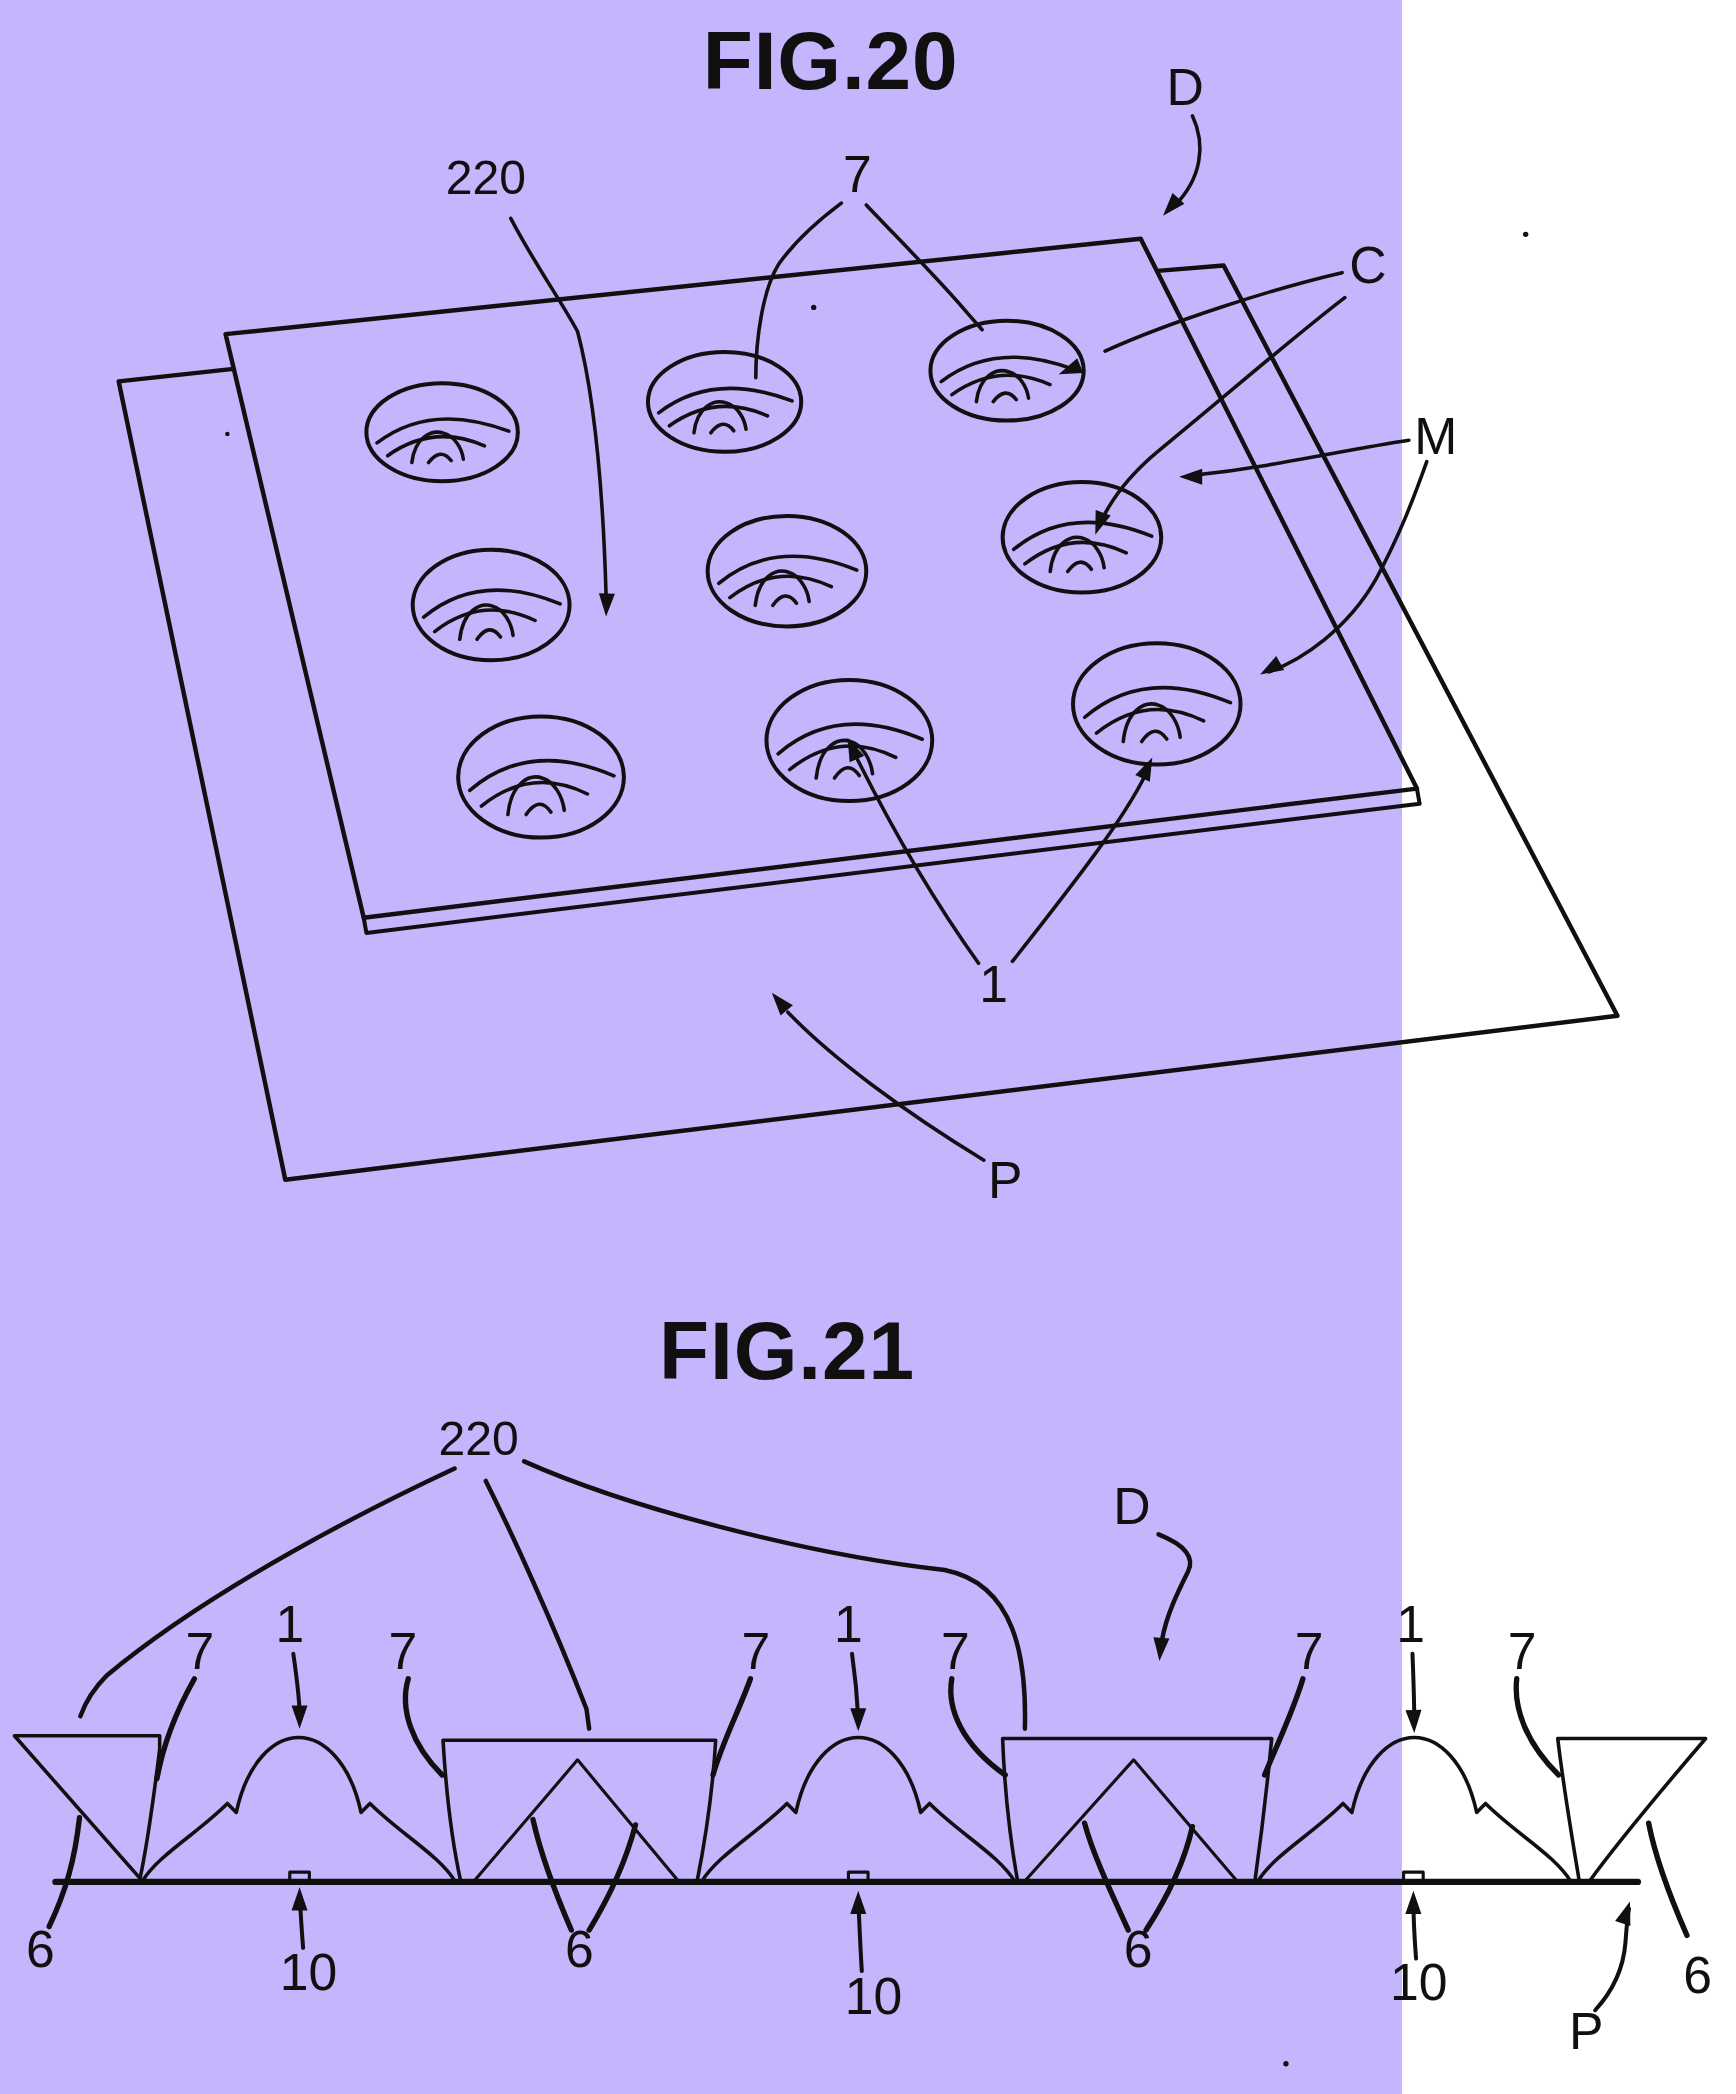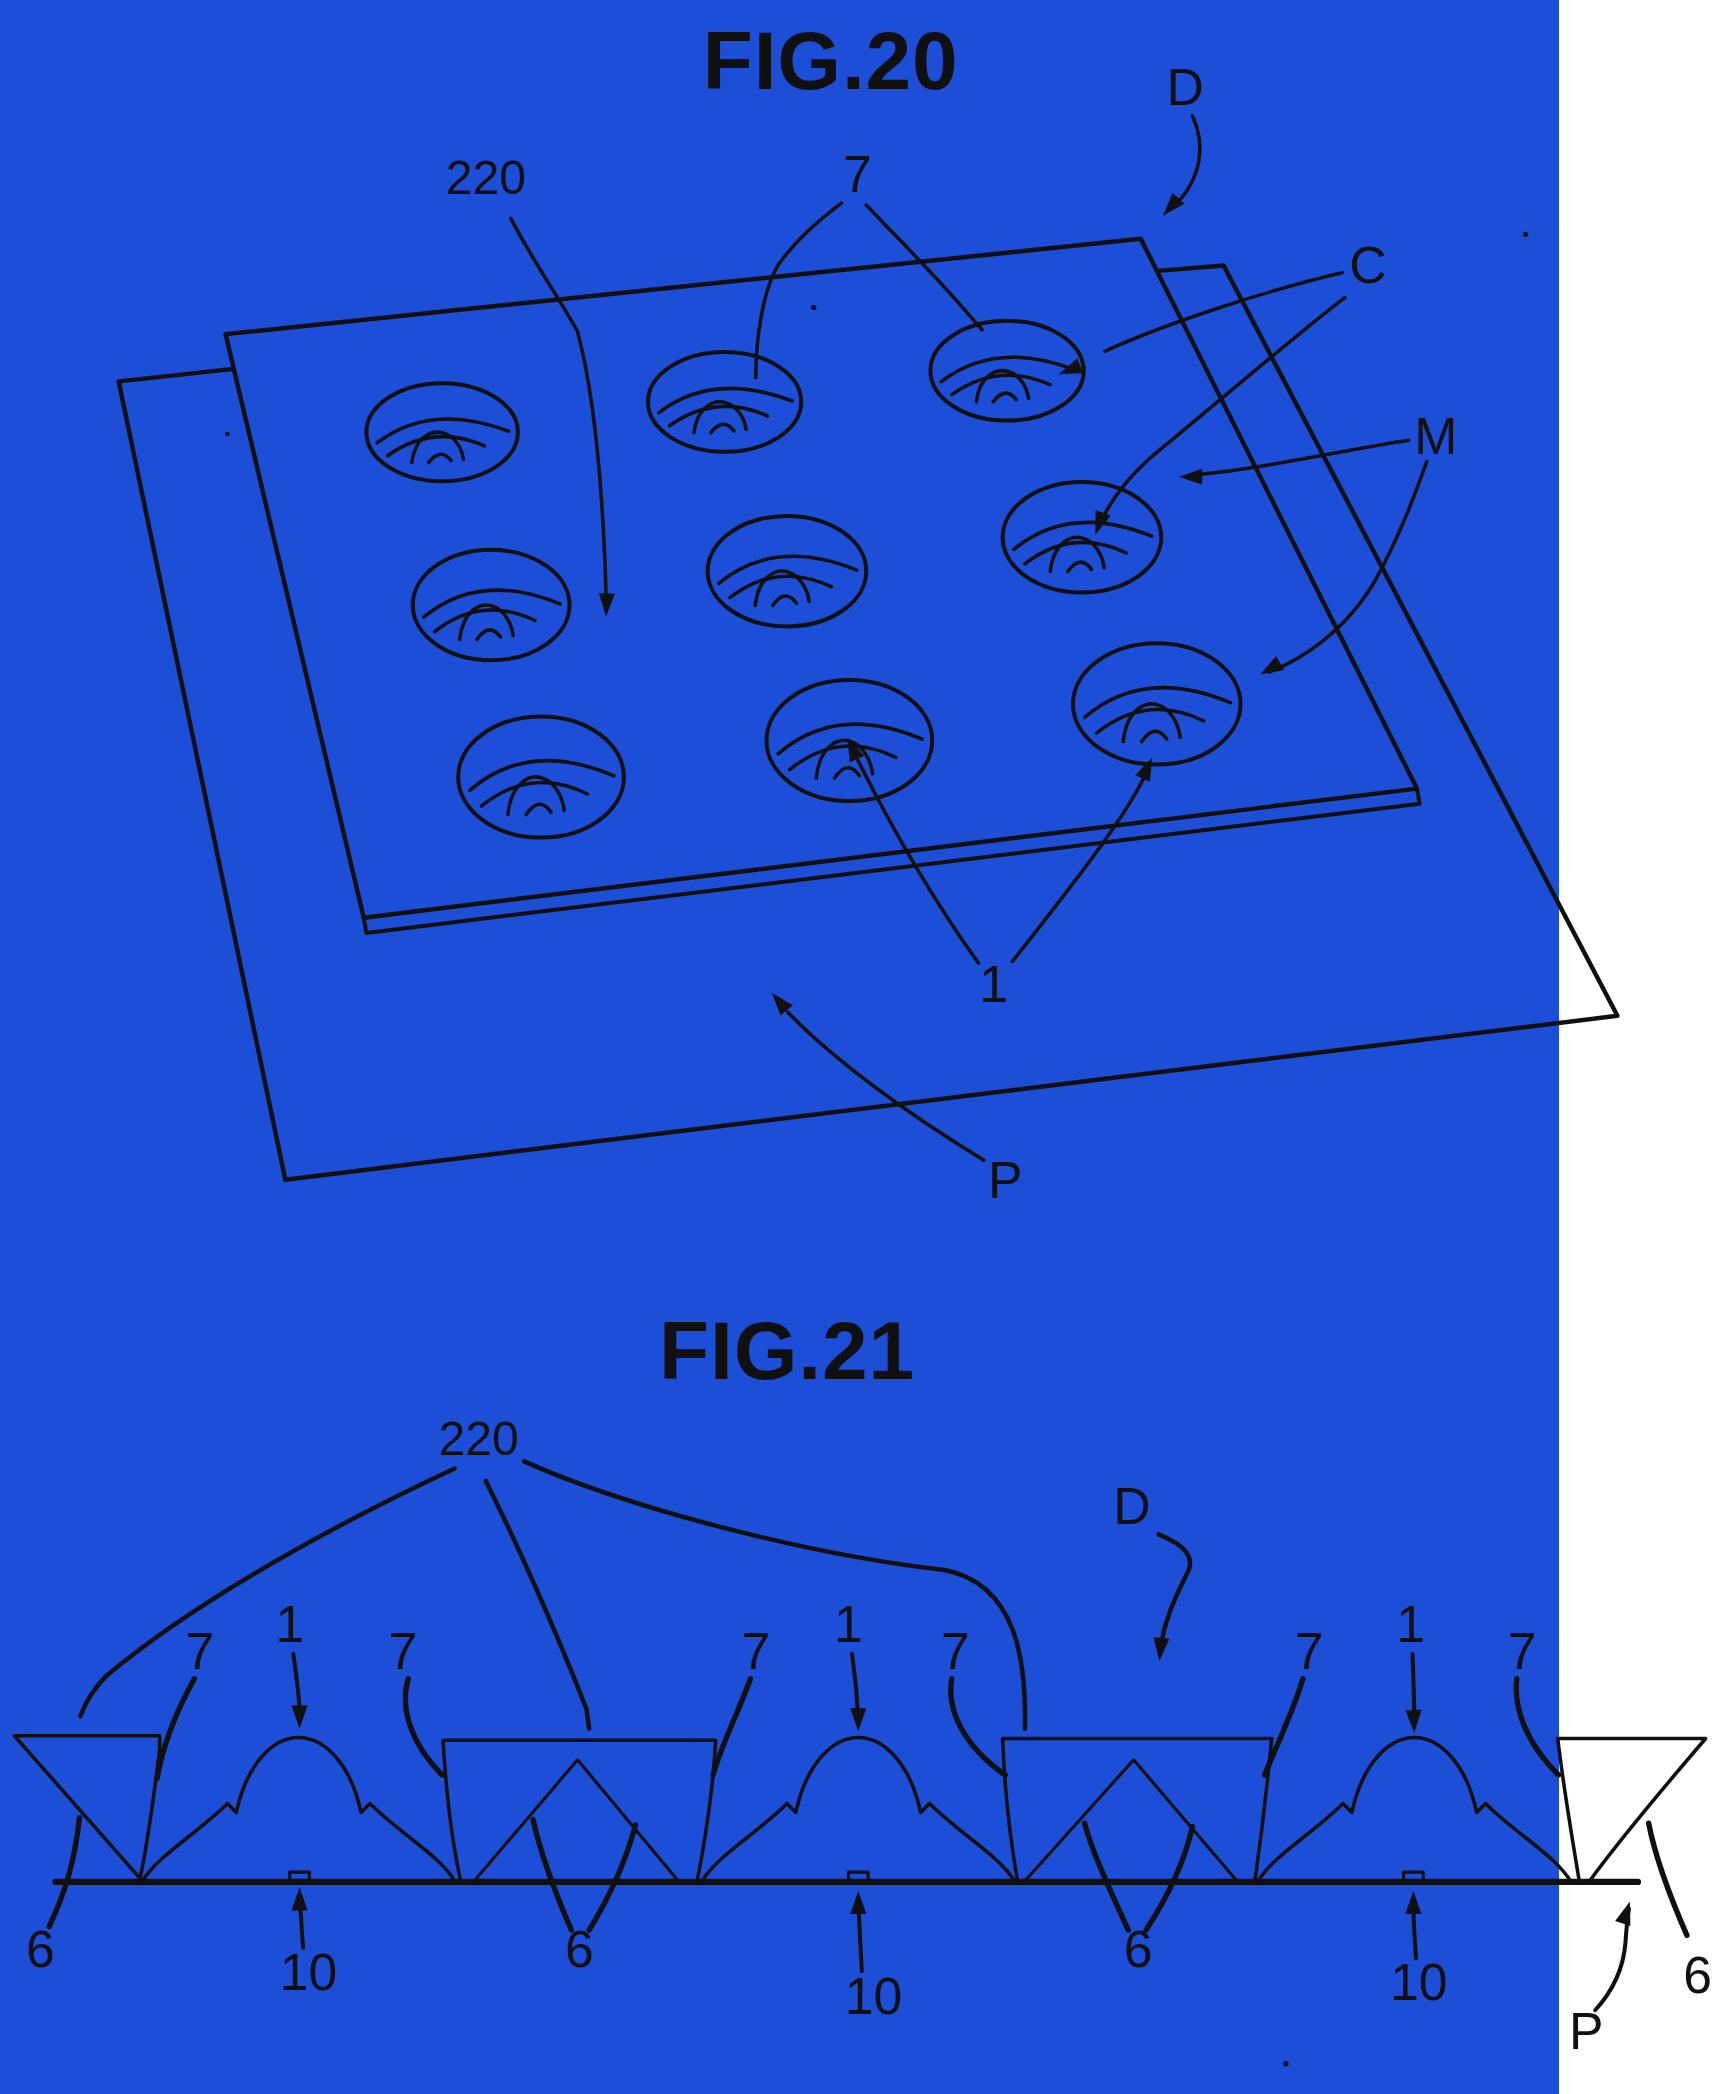--- a/index.html
+++ b/index.html
@@ -1,16 +1,16 @@
 <!DOCTYPE html>
 <html style="font-size:14.3px"><head>
 <meta charset="utf-8">
 <style>
   html,body{margin:0;padding:0;background:#ffffff;}
-  .page{width:1559px;height:2094px;position:relative;background:#1d4ed8;font-family:"Liberation Sans",sans-serif;}
+  .page{width:1402px;height:2094px;position:relative;background:#c4b5fd;font-family:"Liberation Sans",sans-serif;}
   svg{display:block}
   .ink{stroke:#101010;fill:none;stroke-linecap:round;stroke-linejoin:round;}
   .w7{stroke-width:7}.w5{stroke-width:5}.w45{stroke-width:4.5}.w4{stroke-width:4}.w6{stroke-width:6}.w35{stroke-width:3.5}
   .fill{fill:#101010;stroke:none;}
   text{fill:#101010;font-family:"Liberation Sans",sans-serif;}
   .fig-title{font-size:92px;font-weight:bold;letter-spacing:1px;}
   .ref-label{font-size:58px;font-weight:normal;}
   .ref-label-small{font-size:54px;font-weight:normal;}
 </style>
 </head>

